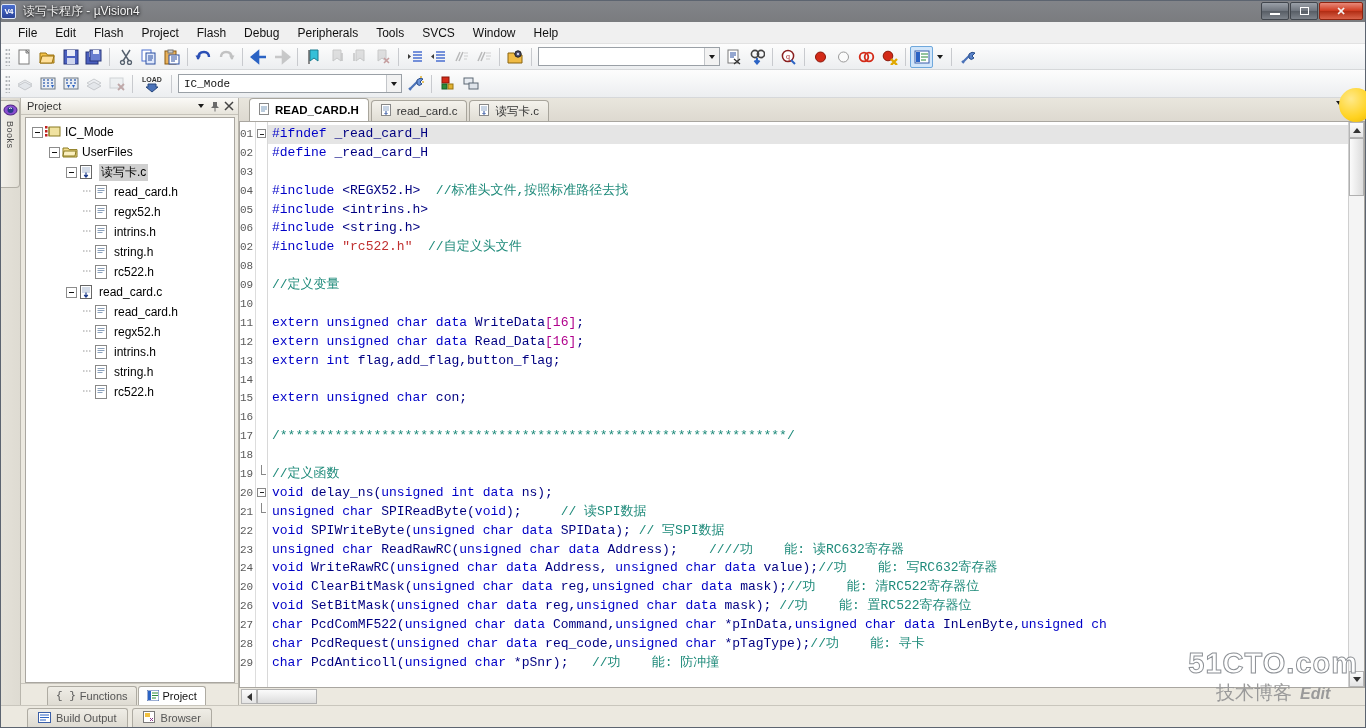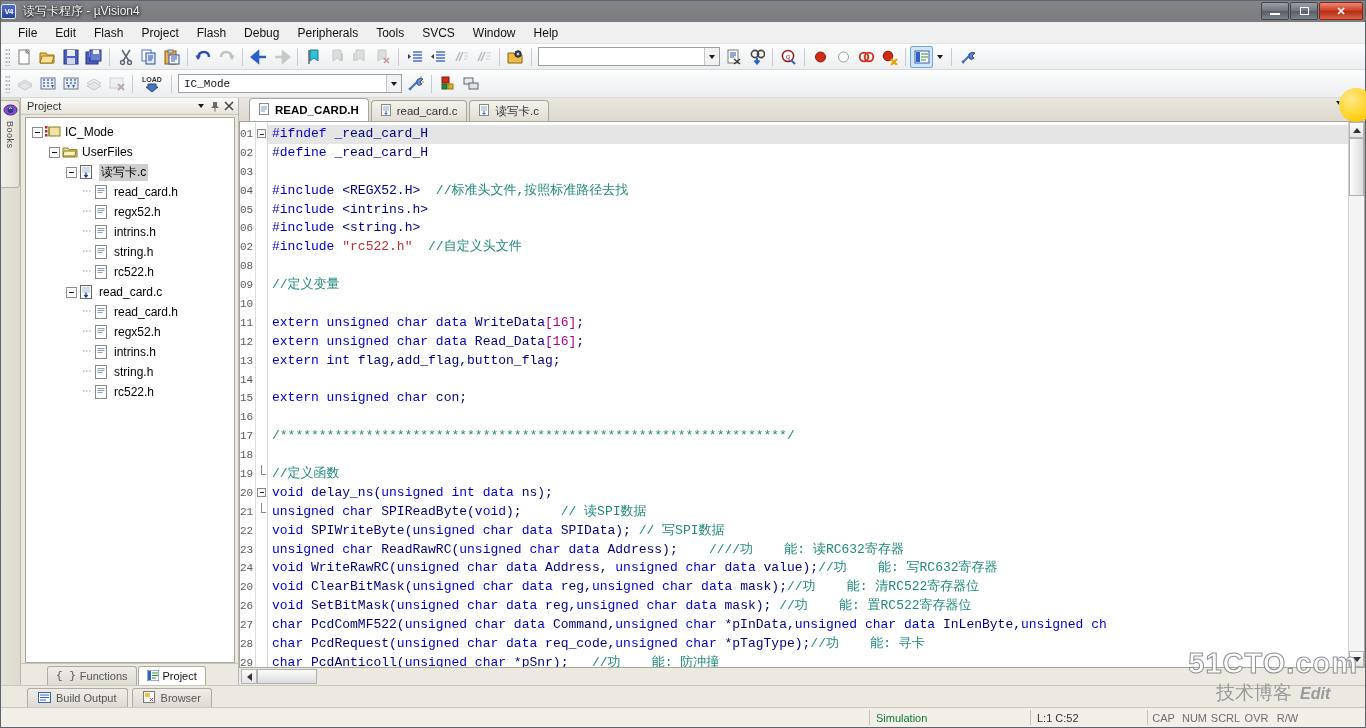--- a/index.html
+++ b/index.html
@@ -1121,33 +1121,20 @@
           <svg width="13" height="12">
               <rect x="0.5" y="0.5" width="11" height="11" fill="#fff" stroke="#7a7a7a"></rect>
               <rect x="2" y="2" width="5" height="4" fill="#f0c040"></rect>
               <path d="M7 7l3 3M10 7l-3 3" stroke="#8a3a8a"></path>
             </svg>
         </span>
         <span>Browser</span>
       </div>
     </div>
 
-    <div class="statusbar">
-      <div class="sb-cell" style="width:868px"></div>
-      <div class="sb-div"></div>
-      <div class="sb-cell sb-sim" style="width:160px">Simulation</div>
-      <div class="sb-div"></div>
-      <div class="sb-cell" style="width:116px">L:1 C:52</div>
-      <div class="sb-div"></div>
-      <div class="sb-cell sb-ind">CAP</div>
-      <div class="sb-cell sb-ind">NUM</div>
-      <div class="sb-cell sb-ind">SCRL</div>
-      <div class="sb-cell sb-ind">OVR</div>
-      <div class="sb-cell sb-ind">R/W</div>
-    </div>
 
   </div>
 
   <div class="yellow-dot"></div>
 
   <div class="wm">
     <div class="wm-1">51CTO.com</div>
     <div class="wm-2">
       <span class="cn">技术博客</span>
       <span class="en">Edit</span>

